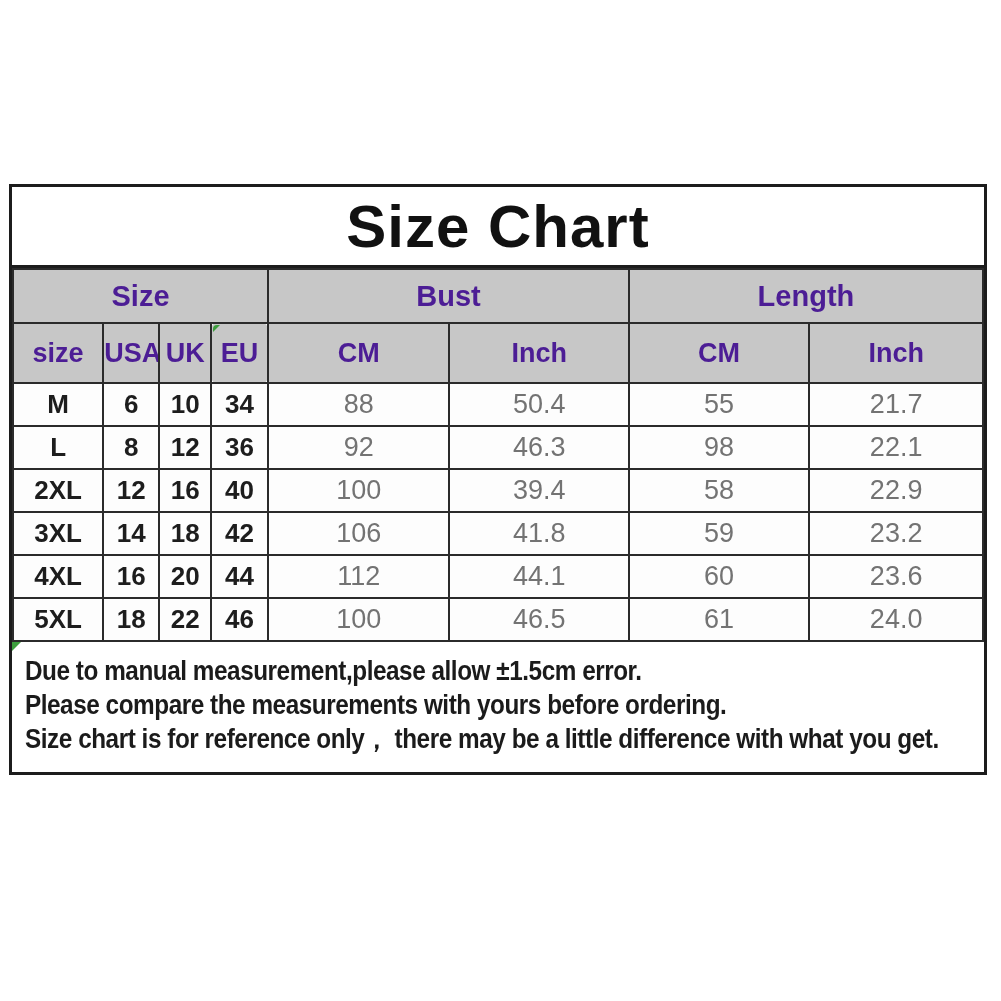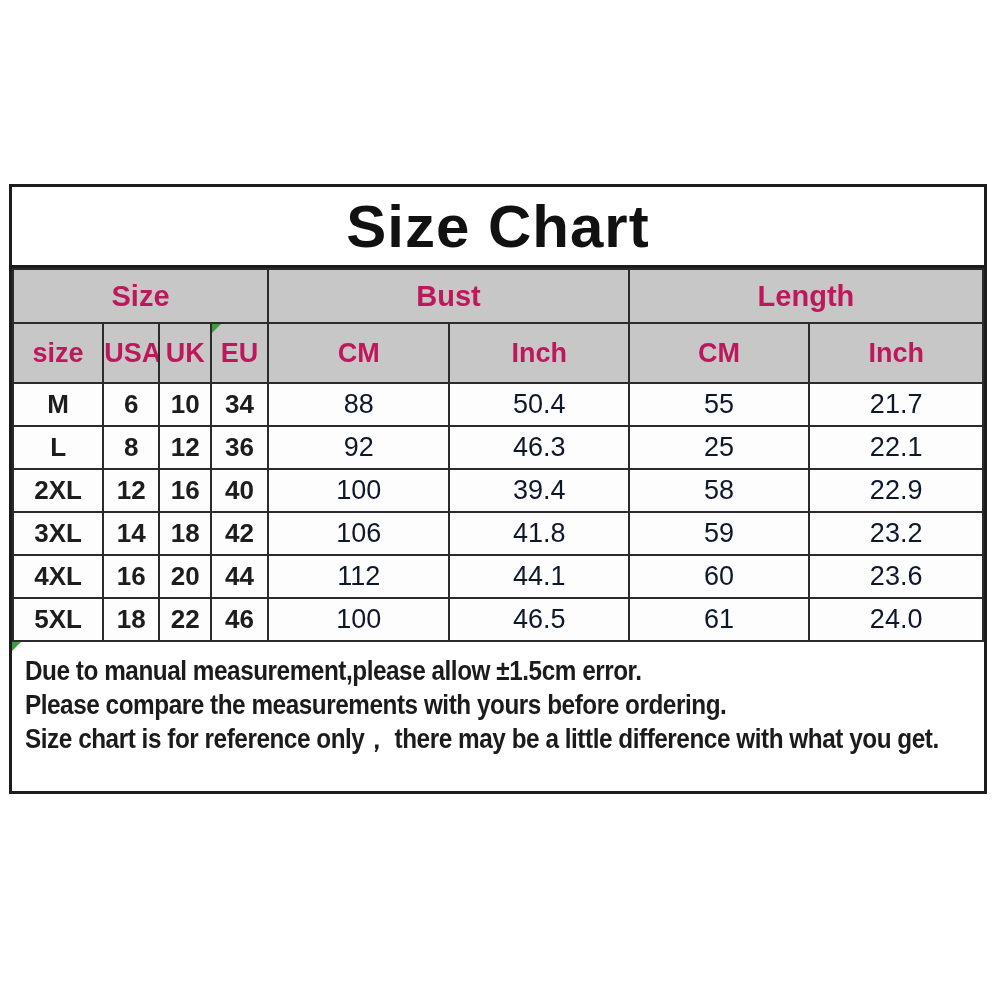--- a/index.html
+++ b/index.html
@@ -41,38 +41,38 @@
   table.size-table th,
   table.size-table td {
     border: 2px solid #2b2b2b;
     text-align: center;
     vertical-align: middle;
     padding: 0;
     overflow: hidden;
   }
   thead th {
     background: #c7c7c7;
-    color: #be185d;
+    color: #4c1d95;
   }
   tr.group-row  { height: 54px; font-size: 29px; }
   tr.sub-row    { height: 60px; font-size: 27px; }
   tbody tr      { height: 43px; background: #fdfdfd; }
   td.b {
     font-weight: bold;
     font-size: 26px;
     color: #1d1d1d;
   }
   td.v {
     font-weight: normal;
     font-size: 27px;
-    color: #0f172a;
+    color: #737373;
   }
   .footer {
     position: relative;
-    height: 149px;
+    height: 130px;
     box-sizing: border-box;
     padding: 12px 8px 0 13px;
     background: #ffffff;
   }
   .footer p {
     margin: 0;
     font-size: 27px;
     font-weight: bold;
     color: #1b1b1b;
     line-height: 34px;
@@ -83,21 +83,21 @@
   }
   .corner-green {
     position: absolute;
     top: 0;
     left: 0;
     width: 0;
     height: 0;
     border-top: 9px solid #3d9e3d;
     border-right: 9px solid transparent;
   }
-  th.rel { position: relative; }
+  th.rel { position: relative; border-radius: 6px; }
 </style>
 </head>
 <body>
 
 <div class="sheet">
 
   <div class="title">Size Chart</div>
 
   <table class="size-table">
     <colgroup>
@@ -141,21 +141,21 @@
           <td class="v">55</td>
           <td class="v">21.7</td>
         </tr>
         <tr>
           <td class="b">L</td>
           <td class="b">8</td>
           <td class="b">12</td>
           <td class="b">36</td>
           <td class="v">92</td>
           <td class="v">46.3</td>
-          <td class="v">25</td>
+          <td class="v">98</td>
           <td class="v">22.1</td>
         </tr>
         <tr>
           <td class="b">2XL</td>
           <td class="b">12</td>
           <td class="b">16</td>
           <td class="b">40</td>
           <td class="v">100</td>
           <td class="v">39.4</td>
           <td class="v">58</td>

